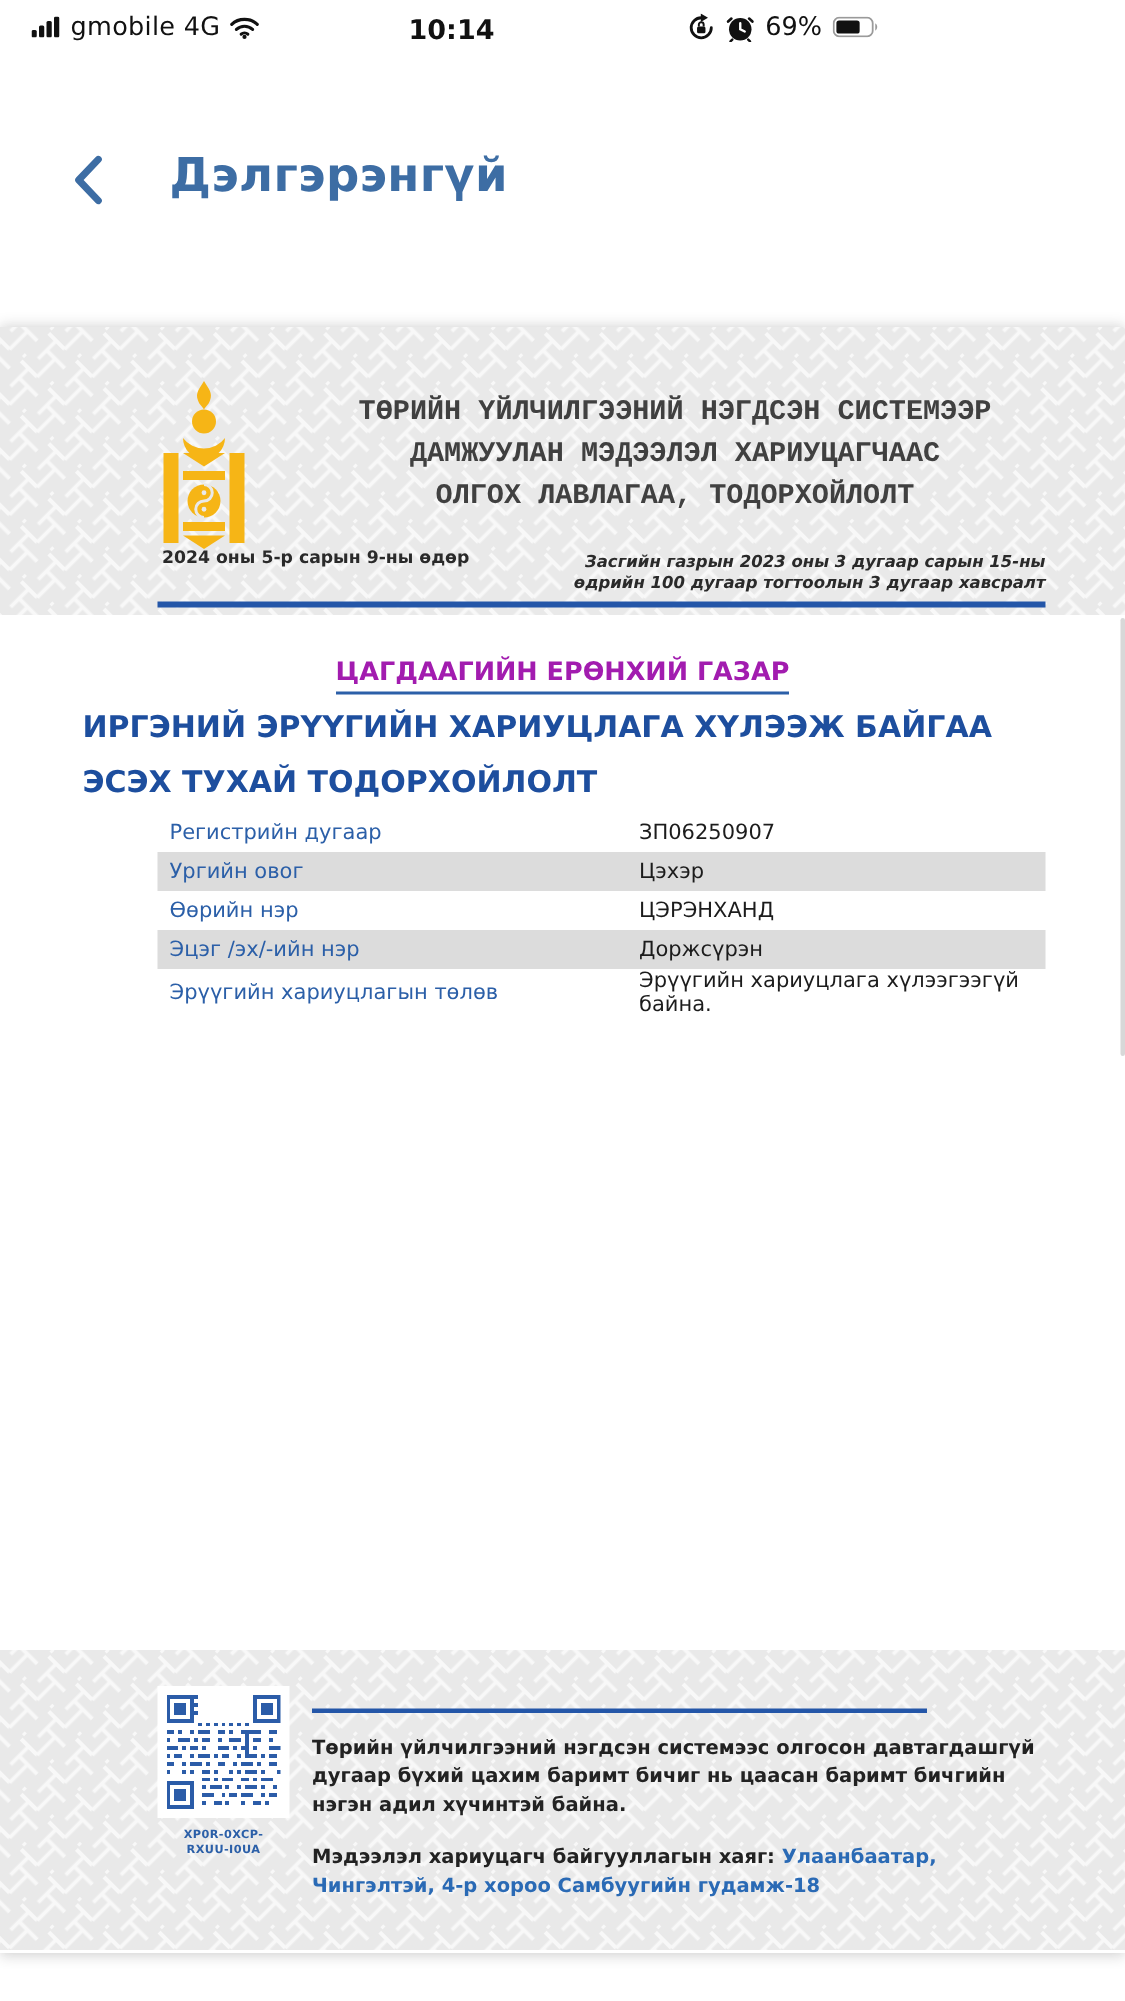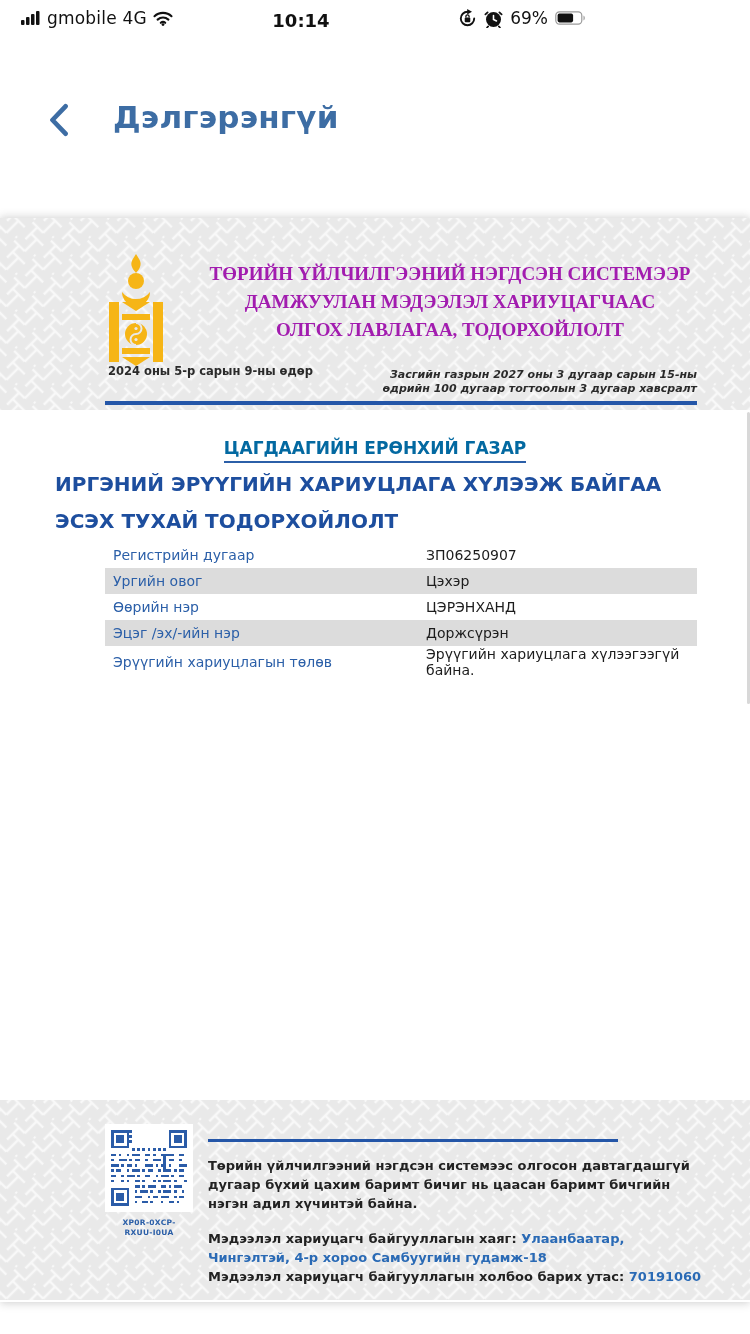--- a/index.html
+++ b/index.html
@@ -20,30 +20,30 @@
   .back-button{position:absolute;left:44px;top:18px;width:30px;height:34px;cursor:pointer;}
   .page-title{position:absolute;left:113px;top:14px;font-size:31px;font-weight:bold;color:#3d6da4;letter-spacing:.2px;}
   
   .card{position:absolute;top:218px;left:0;width:750px;height:1084px;background:#fff;
         box-shadow:0 -3px 8px rgba(0,0,0,.10),0 3px 8px rgba(0,0,0,.12);}
   .pattern-section{position:relative;overflow:hidden;}
   .pattern-bg{position:absolute;inset:0;width:100%;height:100%;}
   .doc-header{position:absolute;top:0;left:0;width:750px;height:192px;}
   .emblem{position:absolute;left:100px;top:36px;width:72px;height:112px;}
   .doc-title-block{position:absolute;left:180px;right:30px;top:42px;text-align:center;
-    font-family:Liberation Serif, serif;font-weight:bold;
-    font-size:19px;line-height:28px;color:#a21caf;}
+    font-family:Liberation Mono, monospace;font-weight:bold;
+    font-size:19px;line-height:28px;color:#404040;}
   .doc-date{position:absolute;left:108px;top:146px;font-size:11.5px;font-weight:bold;color:#2a2a2a;}
   .doc-regulation{position:absolute;right:53px;top:150px;width:340px;text-align:right;
     font-size:11px;font-weight:bold;font-style:italic;color:#2a2a2a;line-height:14px;}
   .header-rule{position:absolute;left:105px;top:183px;width:592px;height:4px;background:#2456a8;}
   
   .doc-body{position:absolute;top:192px;left:0;width:750px;height:690px;background:#fff;}
   .org-heading{position:absolute;top:28px;left:0;right:0;text-align:center;
-    font-size:17px;font-weight:bold;color:#0369a1;}
+    font-size:17px;font-weight:bold;color:#a21caf;}
   .org-heading span{border-bottom:2px solid #2b5fa8;padding-bottom:3px;}
   .doc-subtitle{position:absolute;top:56px;left:55px;right:55px;text-align:left;
     font-size:20px;line-height:37px;font-weight:bold;color:#1d4e9e;}
   .fields-table{position:absolute;top:132px;left:105px;width:592px;border-collapse:collapse;font-size:14px;}
   .fields-table td{height:26px;padding:0 0 0 8px;vertical-align:middle;}
   .fields-table tr:nth-child(even) td{background:#dcdcdc;}
   .fields-table .f-label{width:305px;color:#2b5fa8;}
   .fields-table .f-value{color:#1c1c1c;}
   .scroll-indicator{position:absolute;right:0;top:2px;width:3px;height:292px;background:#d8d8d8;border-radius:2px;}
   
@@ -137,21 +137,21 @@
         <polygon points="16,103 44,103 30,112"></polygon>
       </g>
     </svg>
     <div class="doc-title-block">
       <div>ТӨРИЙН ҮЙЛЧИЛГЭЭНИЙ НЭГДСЭН СИСТЕМЭЭР</div>
       <div>ДАМЖУУЛАН МЭДЭЭЛЭЛ ХАРИУЦАГЧААС</div>
       <div>ОЛГОХ ЛАВЛАГАА, ТОДОРХОЙЛОЛТ</div>
     </div>
     <div class="doc-date">2024 оны 5-р сарын 9-ны өдөр</div>
     <div class="doc-regulation">
-      <div>Засгийн газрын 2027 оны 3 дугаар сарын 15-ны</div>
+      <div>Засгийн газрын 2023 оны 3 дугаар сарын 15-ны</div>
       <div>өдрийн 100 дугаар тогтоолын 3 дугаар хавсралт</div>
     </div>
     <div class="header-rule"></div>
   </div>
 
   <div class="doc-body">
     <div class="org-heading">
       <span>ЦАГДААГИЙН ЕРӨНХИЙ ГАЗАР</span>
     </div>
     <div class="doc-subtitle">ИРГЭНИЙ ЭРҮҮГИЙН ХАРИУЦЛАГА ХҮЛЭЭЖ БАЙГАА ЭСЭХ ТУХАЙ ТОДОРХОЙЛОЛТ</div>
@@ -225,16 +225,15 @@
     </div>
     <div class="qr-caption">
       <div>XP0R-0XCP-</div>
       <div>RXUU-I0UA</div>
     </div>
 
     <div class="footer-col">
       <div class="footer-rule"></div>
       <p class="footer-para">Төрийн үйлчилгээний нэгдсэн системээс олгосон давтагдашгүй дугаар бүхий цахим баримт бичиг нь цаасан баримт бичгийн нэгэн адил хүчинтэй байна.</p>
       <div class="footer-contact"><span>Мэдээлэл хариуцагч байгууллагын хаяг: </span><span class="footer-link">Улаанбаатар, Чингэлтэй, 4-р хороо Самбуугийн гудамж-18</span></div>
-      <div class="footer-contact"><span>Мэдээлэл хариуцагч байгууллагын холбоо барих утас: </span><span class="footer-link">70191060</span></div>
     </div>
   </div>
 </div>
 
 </body></html>

